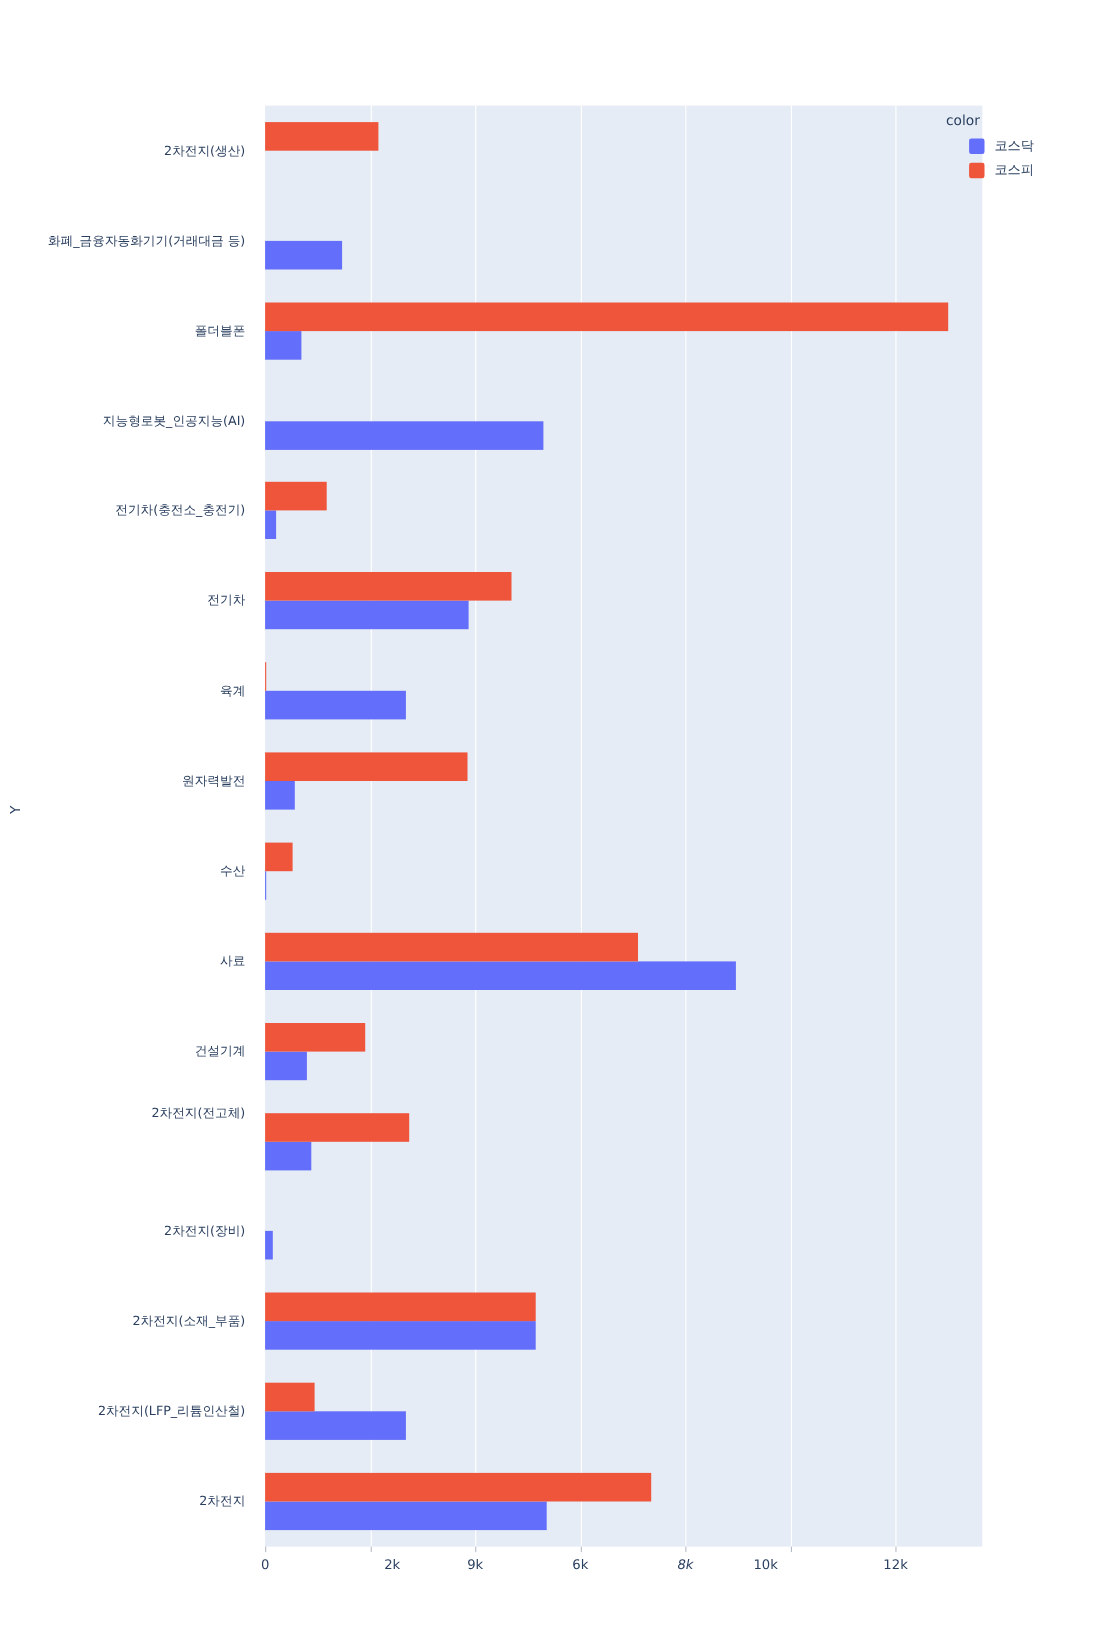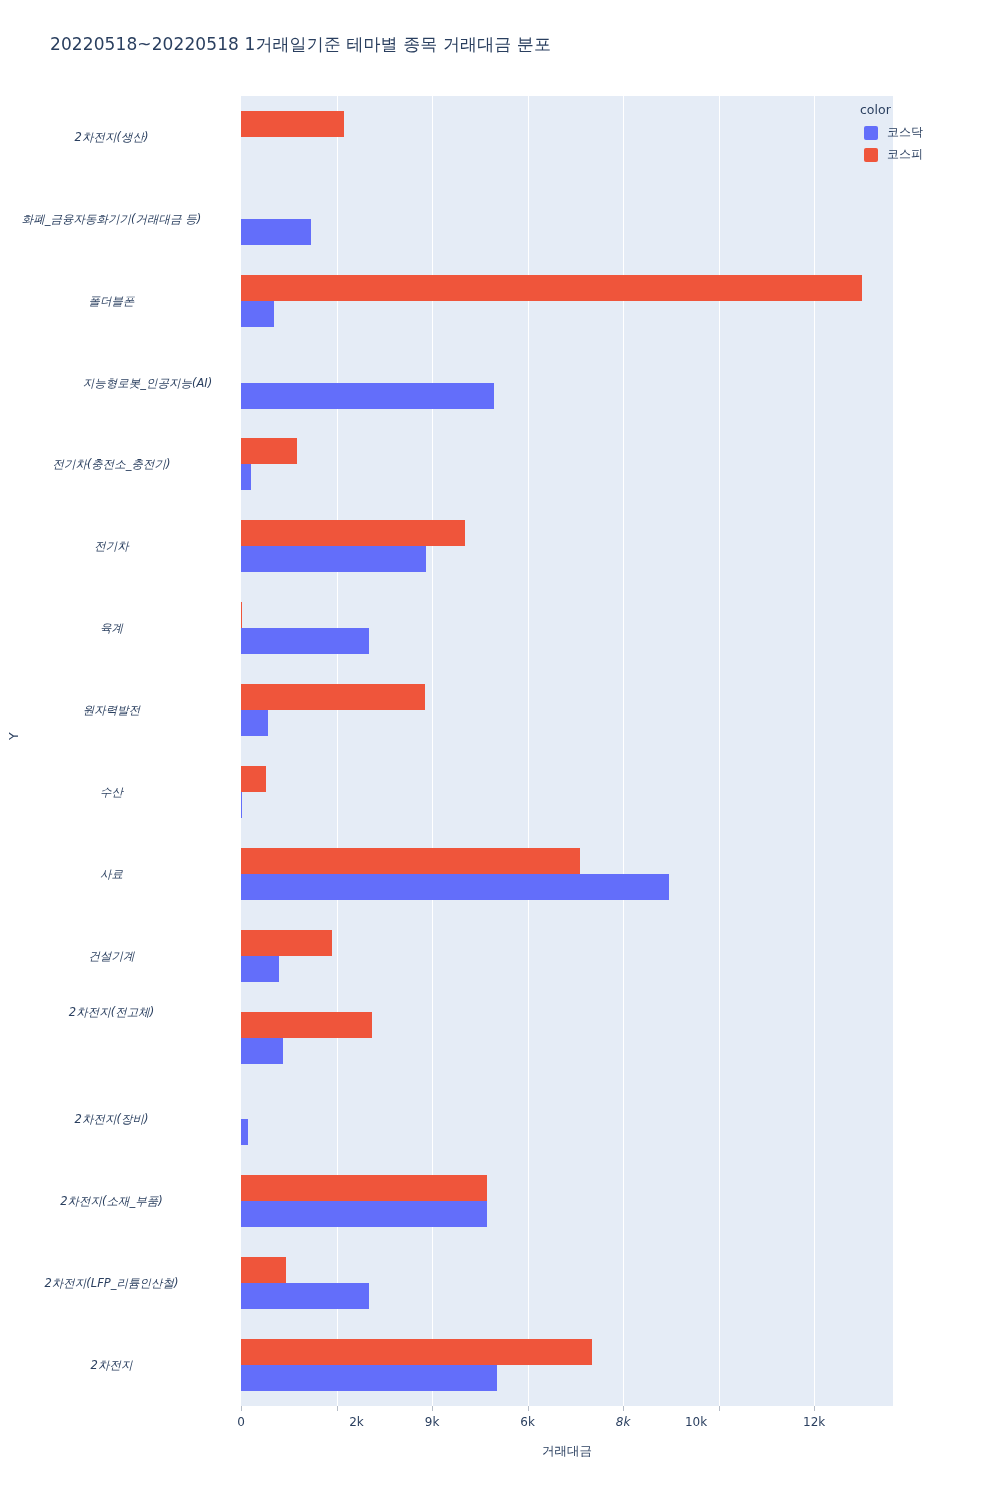--- a/index.html
+++ b/index.html
@@ -45,26 +45,25 @@
     position: absolute;
     left: 0;
     height: 26px;
   }
   .bar.kosdaq { background: #636efa; }
   .bar.kospi  { background: #ef553b; }
   
   .y-label {
     position: absolute;
     right: 1000px;
-    text-align: center;
+    text-align: right;
     font-size: 11.5px;
     color: #2a3f5f;
     white-space: nowrap;
     transform: translateY(-50%);
-    font-style: italic;
   }
   #y-labels-layer {
     position: absolute;
     left: 0; top: 96px;
     width: 1000px; height: 1310px;
     pointer-events: none;
   }
   #y-labels-layer .y-label {
     right: auto;
     left: 0;
@@ -115,38 +114,37 @@
     color: #2a3f5f;
   }
   #legend-title {
     font-size: 12.5px;
     color: #2a3f5f;
     margin-bottom: 7px;
   }
   .legend-item {
     display: flex;
     align-items: center;
-    margin-left: 4px;
+    margin-left: 21px;
     margin-bottom: 5px;
     text-align: center;
   }
   .legend-swatch {
     width: 14px; height: 14px;
     border-radius: 2px;
     margin-right: 9px;
     flex: 0 0 auto;
   }
   .legend-label { font-size: 12px; color: #2a3f5f; white-space: nowrap; }
 </style>
 </head>
 <body>
 
 <div id="root">
 
-  <div id="chart-title">20220518~20220518 1거래일기준 테마별 종목 거래대금 분포</div>
 
   <div id="plot-area">
       <div class="gridline" style="left: 95.5311px;"></div>
       <div class="gridline" style="left: 191.062px;"></div>
       <div class="gridline" style="left: 286.593px;"></div>
       <div class="gridline" style="left: 382.125px;"></div>
       <div class="gridline" style="left: 477.656px;"></div>
       <div class="gridline" style="left: 573.187px;"></div>
       <div class="cat-row" style="top: 14.9375px; height: 52px;">
         <div class="bar kospi" title="2차전지(생산) 코스피: 2150" style="width: 102.696px; top: 0px;"></div>
@@ -207,21 +205,21 @@
       <div class="cat-row" style="top: 1243.06px; height: 52px;">
         <div class="bar kosdaq" title="2차전지 코스닥: 5350" style="width: 255.546px; top: 26px;"></div>
         <div class="bar kospi" title="2차전지 코스피: 7350" style="width: 351.077px; top: 0px;"></div>
       </div>
     </div>
 
   <div id="y-labels-layer">
       <div class="y-label" style="top: 40.9375px;">2차전지(생산)</div>
       <div class="y-label" style="top: 122.812px;">화폐_금융자동화기기(거래대금 등)</div>
       <div class="y-label" style="top: 204.688px;">폴더블폰</div>
-      <div class="y-label" style="top: 286.562px; margin-left: 36px;">지능형로봇_인공지능(AI)</div>
+      <div class="y-label" style="top: 286.562px;">지능형로봇_인공지능(AI)</div>
       <div class="y-label" style="top: 368.438px;">전기차(충전소_충전기)</div>
       <div class="y-label" style="top: 450.312px;">전기차</div>
       <div class="y-label" style="top: 532.188px;">육계</div>
       <div class="y-label" style="top: 614.062px;">원자력발전</div>
       <div class="y-label" style="top: 695.938px;">수산</div>
       <div class="y-label" style="top: 777.812px;">사료</div>
       <div class="y-label" style="top: 859.688px;">건설기계</div>
       <div class="y-label" style="top: 916px;">2차전지(전고체)</div>
       <div class="y-label" style="top: 1023.44px;">2차전지(장비)</div>
       <div class="y-label" style="top: 1105.31px;">2차전지(소재_부품)</div>
@@ -239,21 +237,20 @@
       <div class="x-tick-mark" style="left: 286.593px;"></div>
       <div class="x-tick" style="left: 286.593px;">6k</div>
       <div class="x-tick-mark" style="left: 382.125px;"></div>
       <div class="x-tick" style="left: 382.125px; font-style: italic;">8k</div>
       <div class="x-tick-mark" style="left: 477.656px;"></div>
       <div class="x-tick" style="left: 455px;">10k</div>
       <div class="x-tick-mark" style="left: 573.187px;"></div>
       <div class="x-tick" style="left: 573.187px;">12k</div>
     </div>
 
-  <div id="x-axis-title">거래대금</div>
   <div id="y-axis-title">Y</div>
 
   <div id="legend">
     <div id="legend-title">color</div>
     <div id="legend-items">
         <div class="legend-item">
           <span class="legend-swatch" style="background: rgb(99, 110, 250);"></span>
           <span class="legend-label">코스닥</span>
         </div>
         <div class="legend-item">

